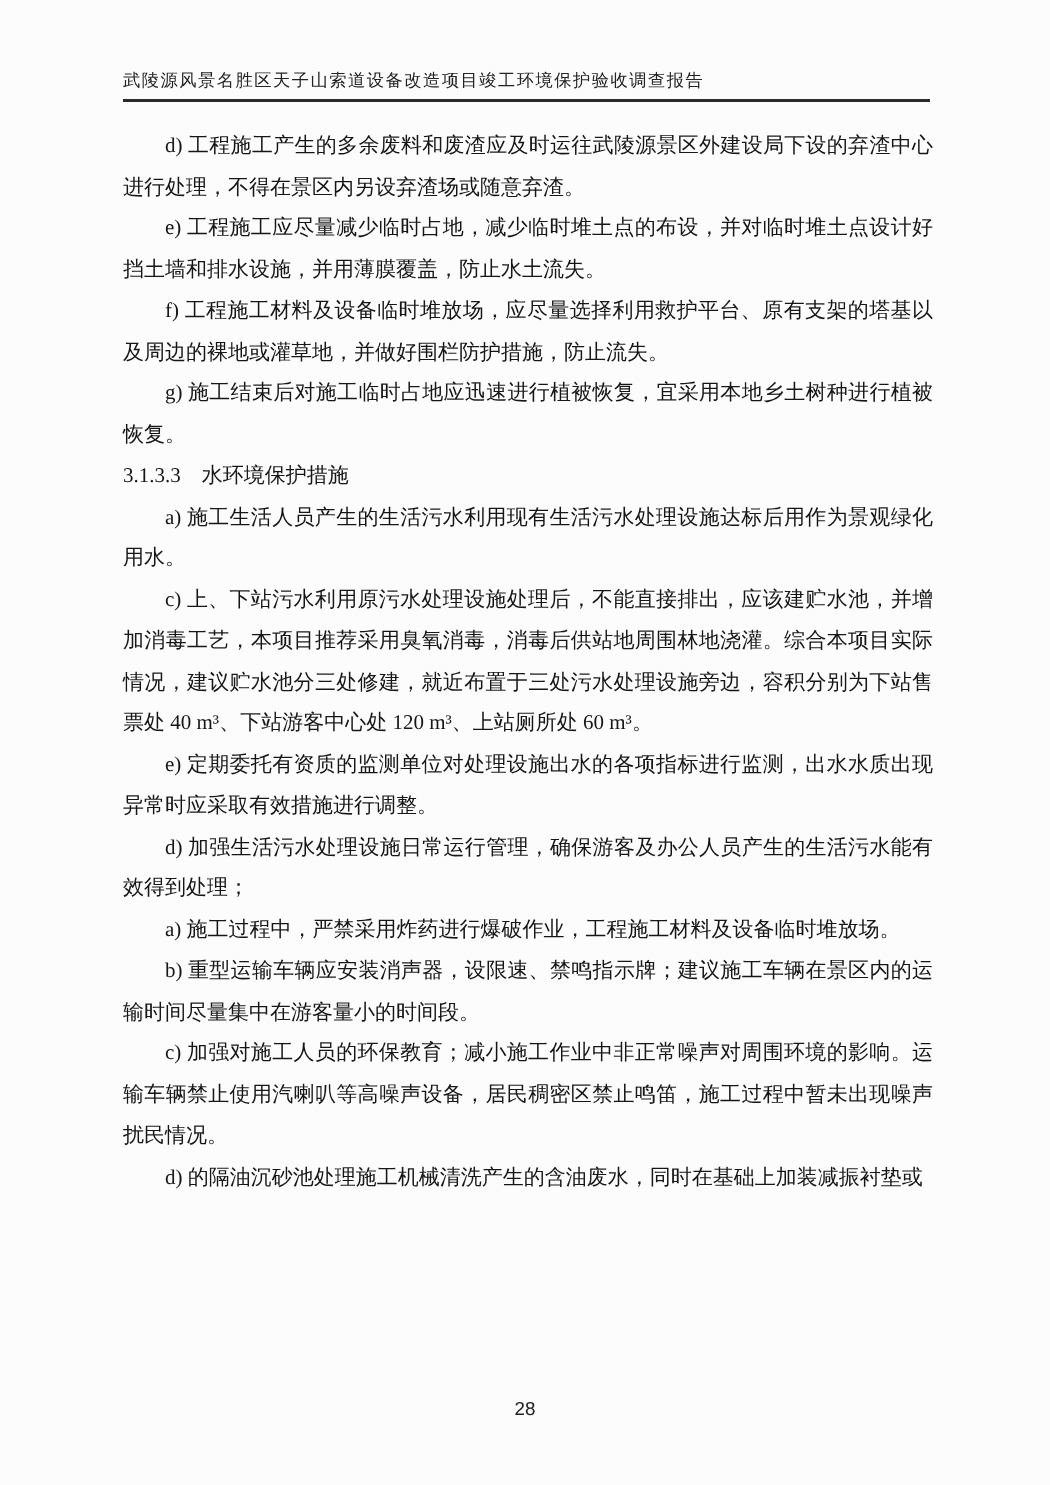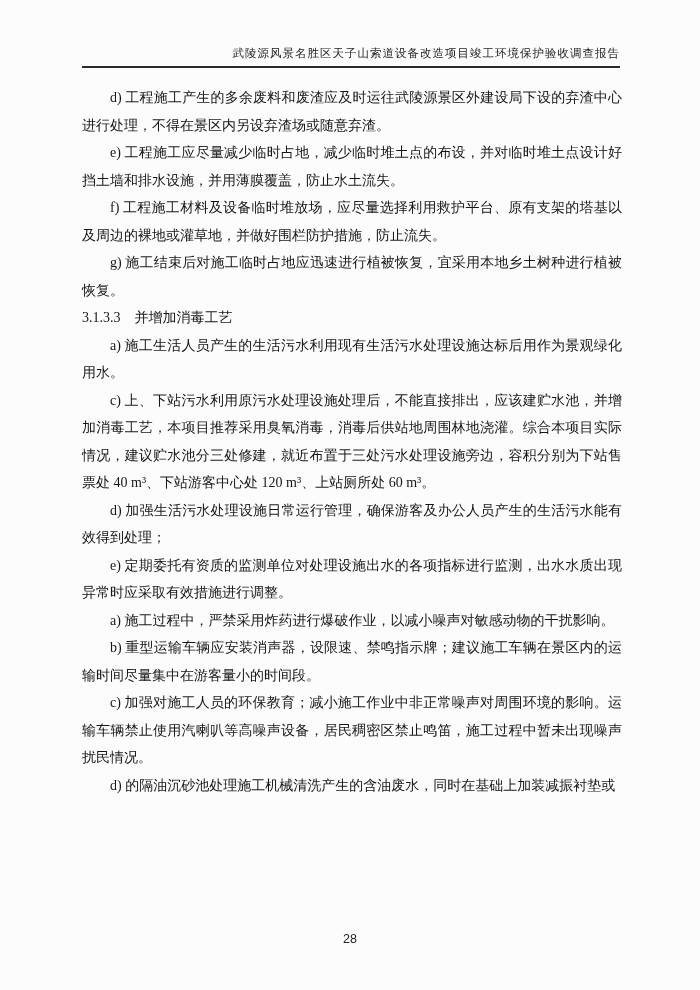--- a/index.html
+++ b/index.html
@@ -11,21 +11,21 @@
   .page {
     position: relative;
     width: 700px; height: 990px;
     background: #fcfcfc;
     color: #1c1c1c;
     overflow: hidden;
   }
   .running-header {
     position: absolute;
     left: 82px; right: 80px; top: 46px;
-    text-align: right;
+    text-align: left;
     font-size: 11.5px;
     letter-spacing: 1px;
     color: #222;
     border-bottom: 2px solid #2a2a2a;
     padding-bottom: 5px;
   }
   .doc-body {
     position: absolute;
     left: 82px; right: 78px; top: 84px;
     font-size: 14px;
@@ -51,26 +51,26 @@
 <div class="page">
   <div class="running-header">
     <span>武陵源风景名胜区天子山索道设备改造项目竣工环境保护验收调查报告</span>
   </div>
 
   <div class="doc-body" id="doc-body">
       <p class="para">d) 工程施工产生的多余废料和废渣应及时运往武陵源景区外建设局下设的弃渣中心进行处理，不得在景区内另设弃渣场或随意弃渣。</p>
       <p class="para">e) 工程施工应尽量减少临时占地，减少临时堆土点的布设，并对临时堆土点设计好挡土墙和排水设施，并用薄膜覆盖，防止水土流失。</p>
       <p class="para">f) 工程施工材料及设备临时堆放场，应尽量选择利用救护平台、原有支架的塔基以及周边的裸地或灌草地，并做好围栏防护措施，防止流失。</p>
       <p class="para">g) 施工结束后对施工临时占地应迅速进行植被恢复，宜采用本地乡土树种进行植被恢复。</p>
-      <p class="heading">3.1.3.3　并增加消毒工艺</p>
+      <p class="heading">3.1.3.3　水环境保护措施</p>
       <p class="para">a) 施工生活人员产生的生活污水利用现有生活污水处理设施达标后用作为景观绿化用水。</p>
       <p class="para">c) 上、下站污水利用原污水处理设施处理后，不能直接排出，应该建贮水池，并增加消毒工艺，本项目推荐采用臭氧消毒，消毒后供站地周围林地浇灌。综合本项目实际情况，建议贮水池分三处修建，就近布置于三处污水处理设施旁边，容积分别为下站售票处 40 m³、下站游客中心处 120 m³、上站厕所处 60 m³。</p>
+      <p class="para">e) 定期委托有资质的监测单位对处理设施出水的各项指标进行监测，出水水质出现异常时应采取有效措施进行调整。</p>
       <p class="para">d) 加强生活污水处理设施日常运行管理，确保游客及办公人员产生的生活污水能有效得到处理；</p>
-      <p class="para">e) 定期委托有资质的监测单位对处理设施出水的各项指标进行监测，出水水质出现异常时应采取有效措施进行调整。</p>
-      <p class="para">a) 施工过程中，严禁采用炸药进行爆破作业，以减小噪声对敏感动物的干扰影响。</p>
+      <p class="para">a) 施工过程中，严禁采用炸药进行爆破作业，工程施工材料及设备临时堆放场。</p>
       <p class="para">b) 重型运输车辆应安装消声器，设限速、禁鸣指示牌；建议施工车辆在景区内的运输时间尽量集中在游客量小的时间段。</p>
       <p class="para">c) 加强对施工人员的环保教育；减小施工作业中非正常噪声对周围环境的影响。运输车辆禁止使用汽喇叭等高噪声设备，居民稠密区禁止鸣笛，施工过程中暂未出现噪声扰民情况。</p>
       <p class="para">d) 的隔油沉砂池处理施工机械清洗产生的含油废水，同时在基础上加装减振衬垫或</p>
     </div>
 
   <div class="page-footer">
     <span>28</span>
   </div>
 </div>
 

